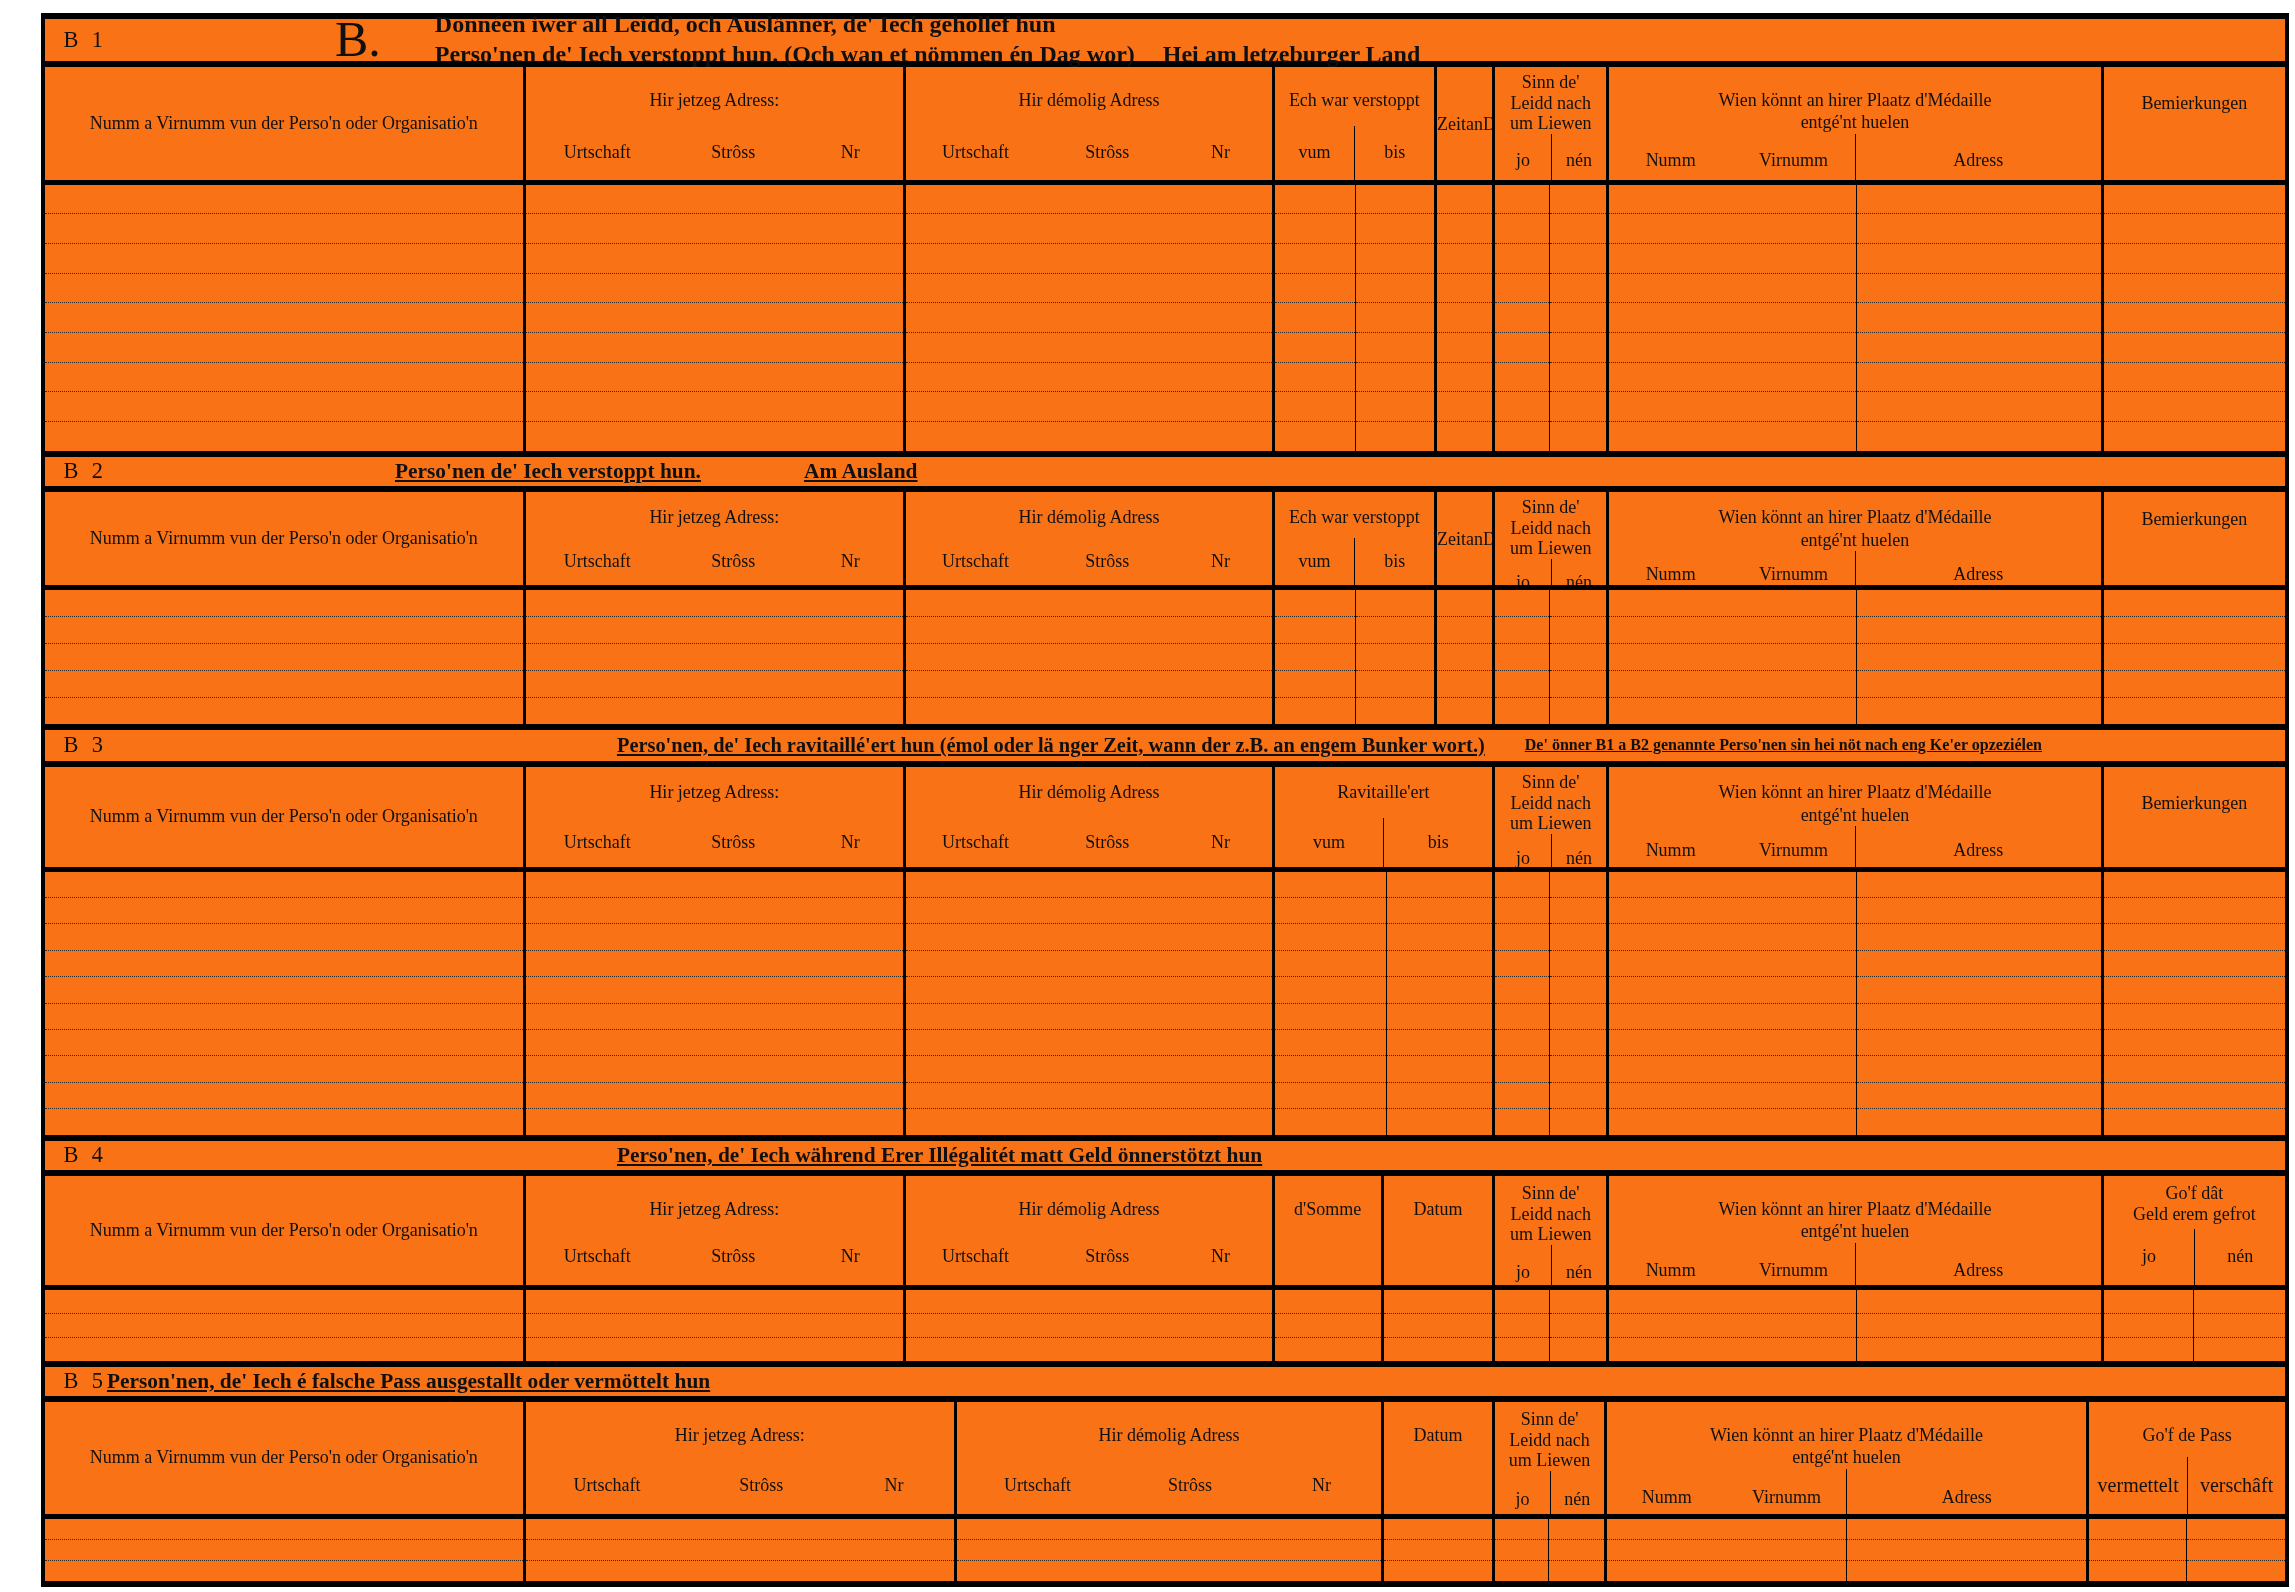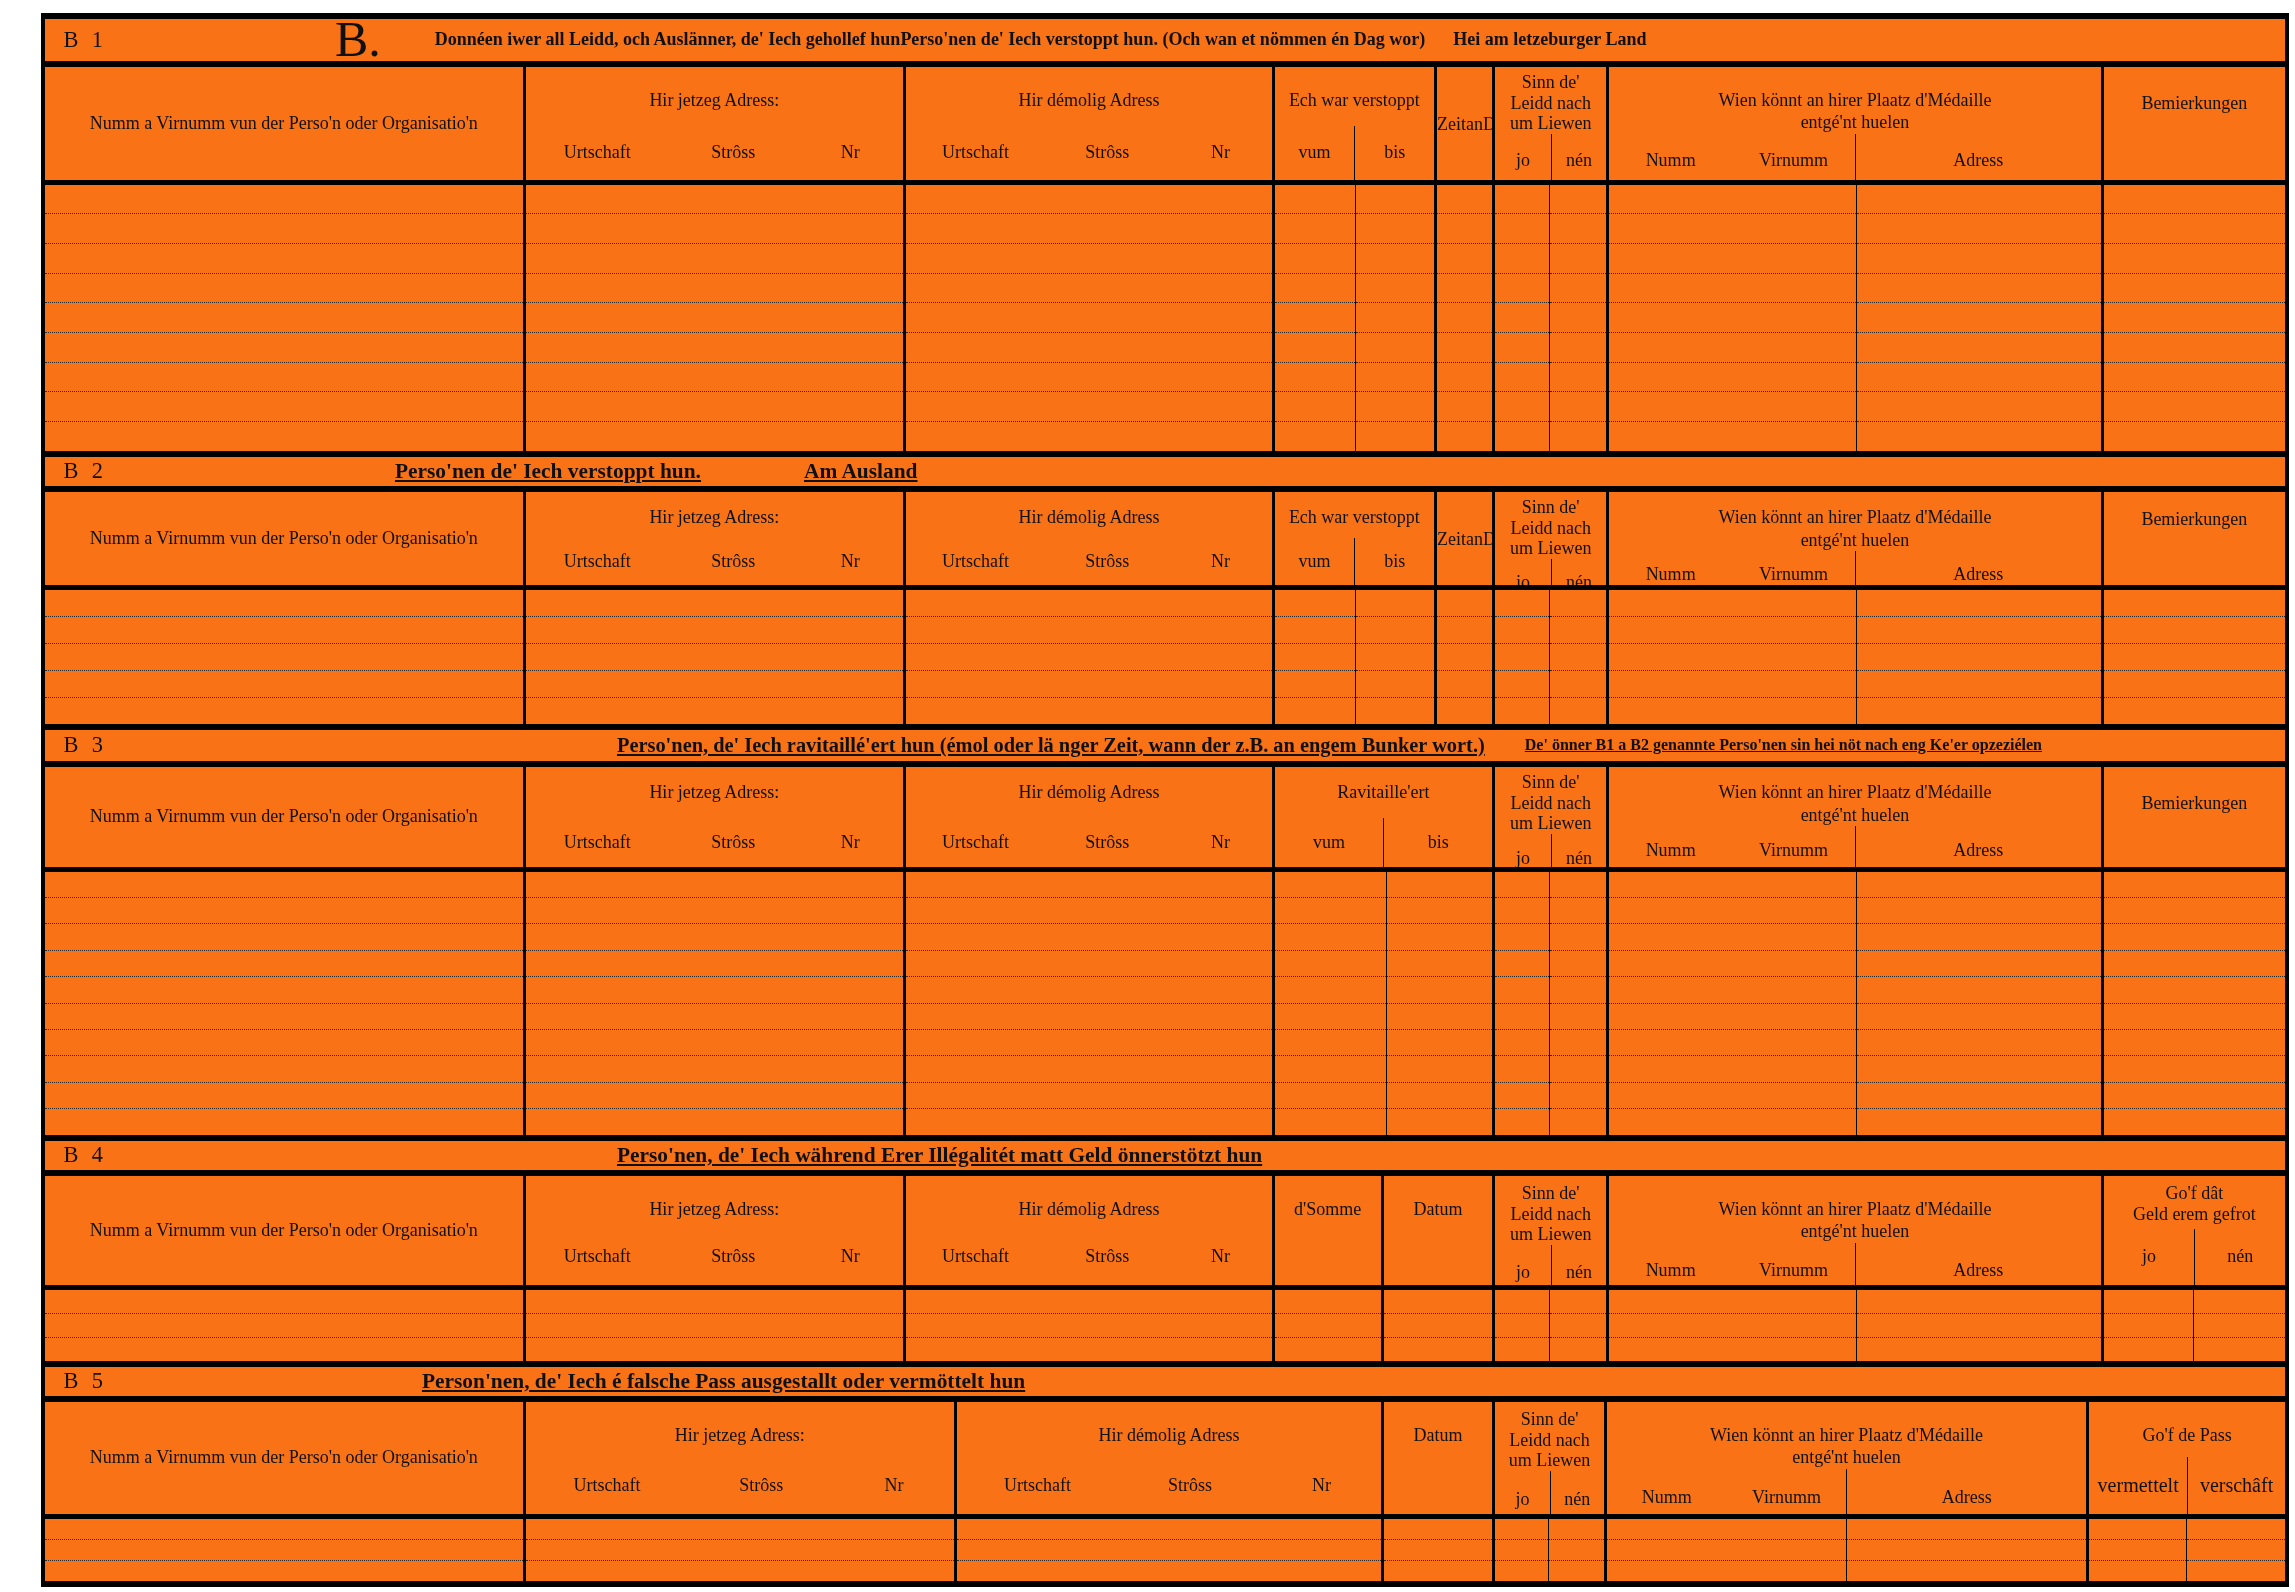--- a/index.html
+++ b/index.html
@@ -13,30 +13,30 @@
   .sec{display:flex;flex-direction:column;flex:none;}
   .sec.b5{flex:1;}
 
   
   .sec-title{flex:none;display:flex;align-items:center;border-top:6.3px solid #000;border-bottom:6.3px solid #000;white-space:nowrap;}
   .b1 .sec-title{height:54px;}
   .b2 .sec-title,.b4 .sec-title,.b5 .sec-title{height:41px;}
   .b3 .sec-title{height:43px;}
   .sec-id{font-size:22.4px;margin-left:18.5px;letter-spacing:3.9px;}
   .big-letter{font-size:50px;line-height:.9;margin-left:228px;font-weight:400;}
-  .b1-head{margin-left:54px;display:flex;flex-direction:row;line-height:1.22;font-size:18px;font-weight:bold;}
+  .b1-head{margin-left:54px;display:flex;flex-direction:column;line-height:1.22;font-size:24px;font-weight:bold;}
   .b1-head .row2{display:flex;}
   .b1-head .row2 b{margin-left:28px;}
   .t{font-weight:bold;font-size:21.4px;text-decoration:underline;}
   .b2 .t1{margin-left:288px;}
   .b2 .t2{margin-left:103px;}
   .b3 .t1{margin-left:510px;font-size:20.4px;}
   .b3 .t2{margin-left:40px;font-size:16px;}
   .b4 .t1{margin-left:510px;}
-  .b5 .t1{margin-left:315px;}
+  .b5 .t1{}
 
   
   .hgrid{display:grid;border-bottom:5.3px solid #000;flex:none;}
   .b1 .hgrid{height:118px;}
   .b2 .hgrid{height:98px;}
   .b3 .hgrid{height:105px;}
   .b4 .hgrid{height:114px;}
   .b5 .hgrid{height:117px;}
 
   .g12h{grid-template-columns:985fr 785fr 760fr 335fr 120fr 235fr 1020fr 380fr;}

